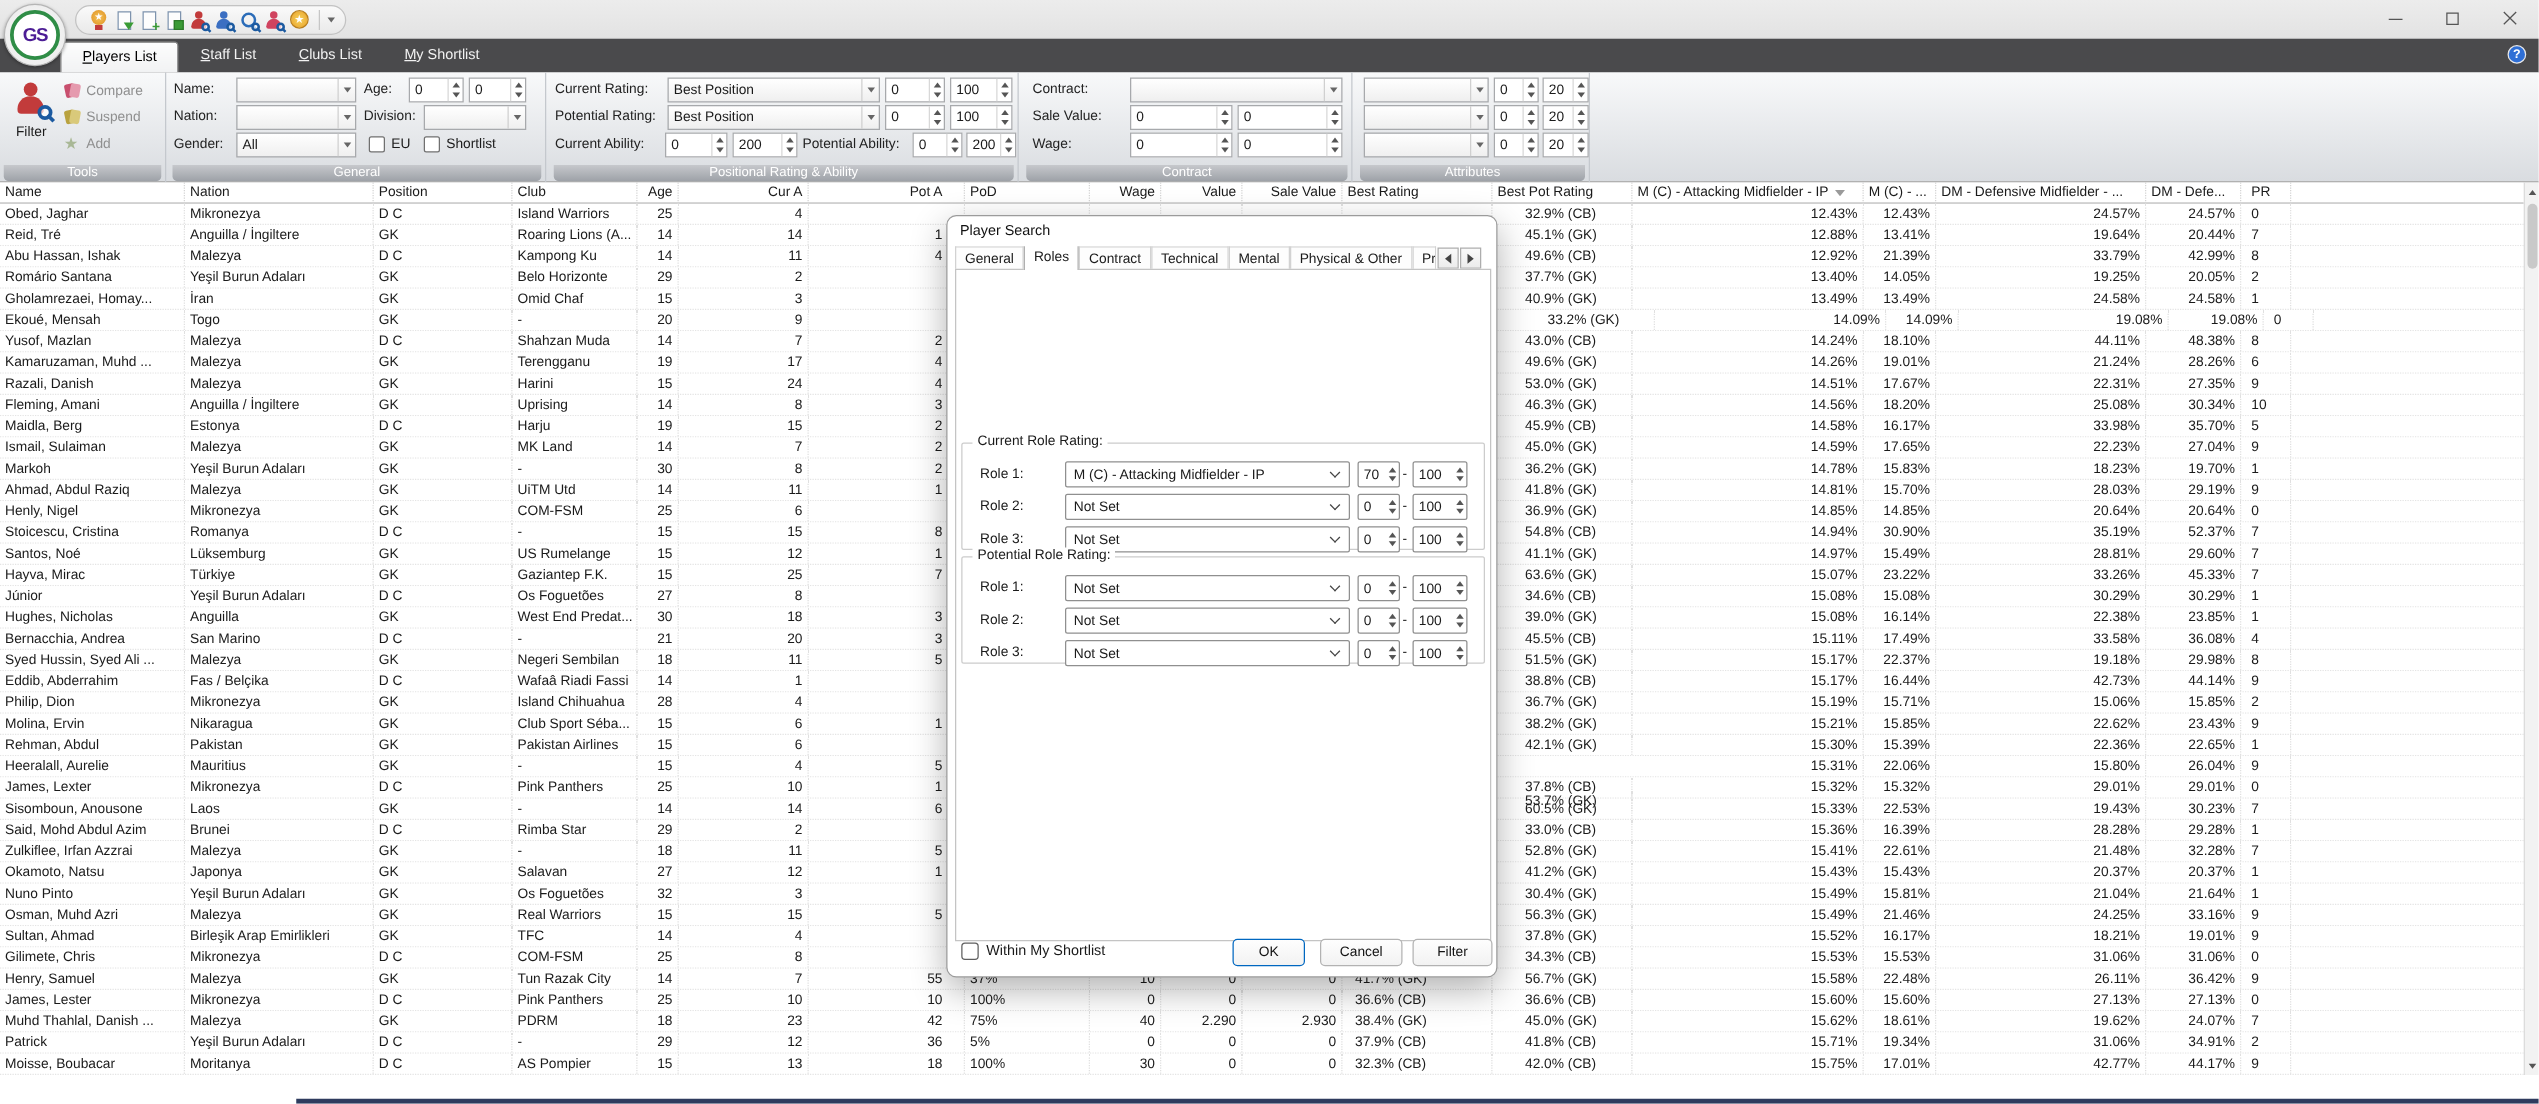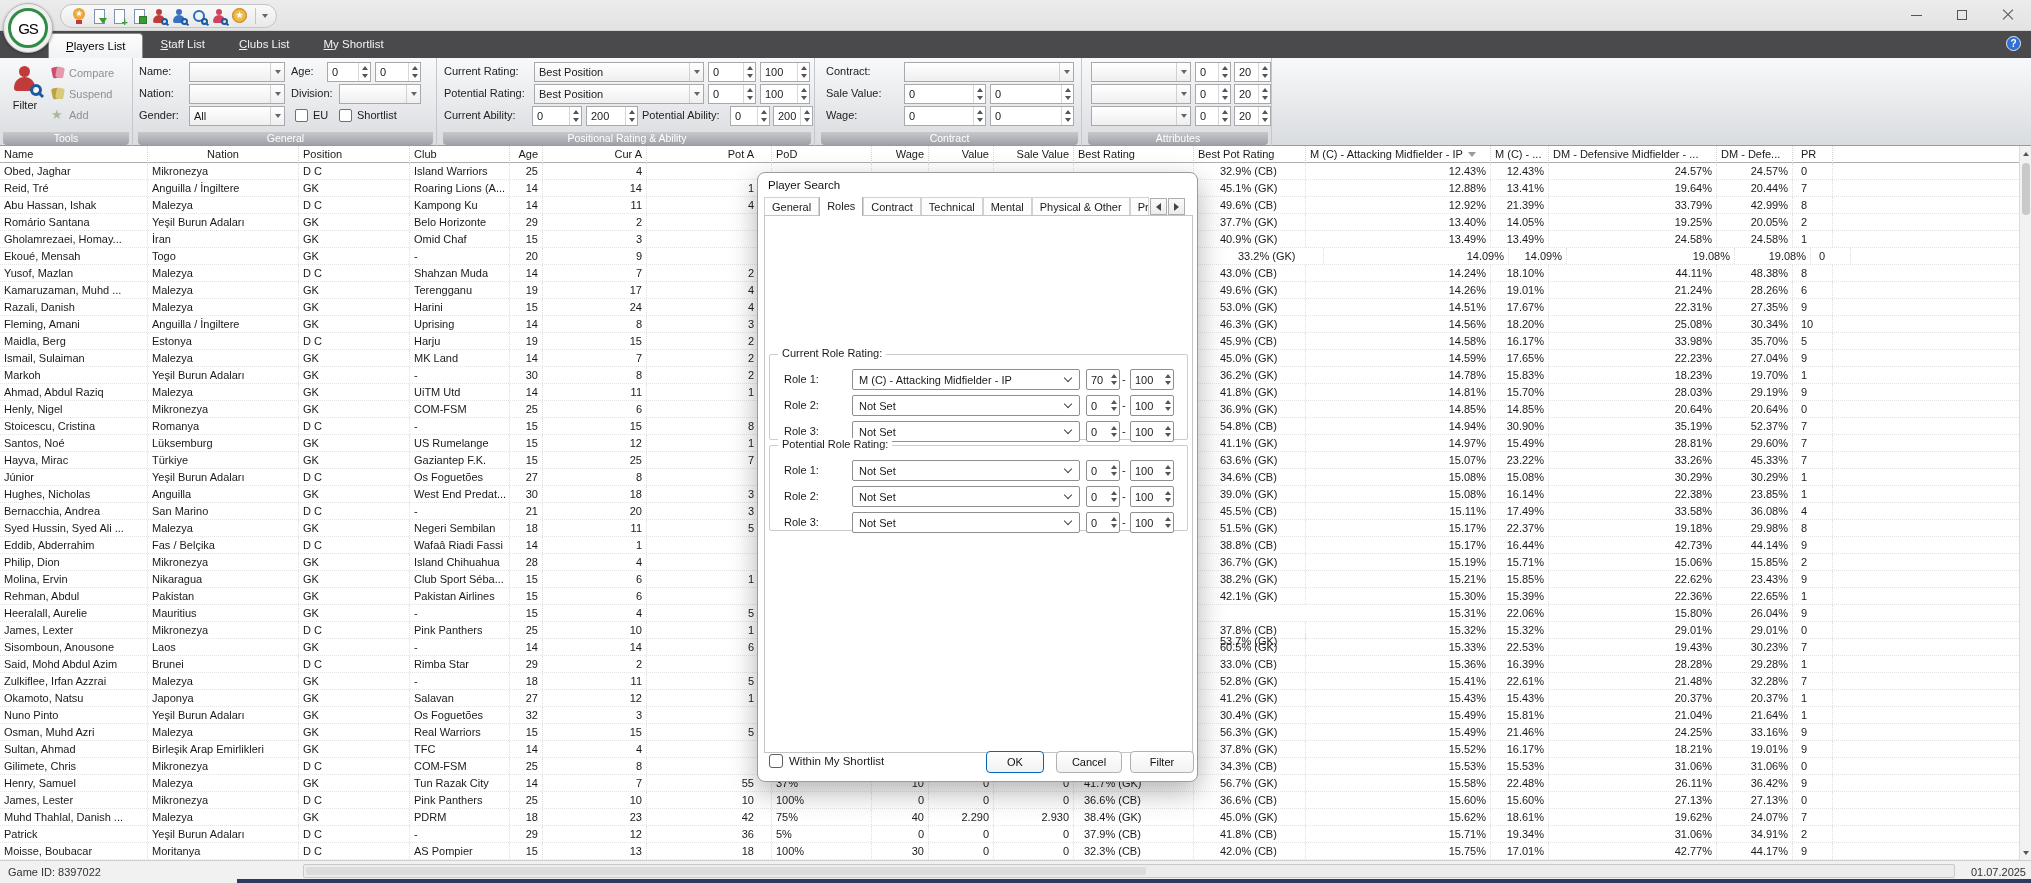--- a/index.html
+++ b/index.html
@@ -13,21 +13,21 @@
   .wbtn { width:46px; height:30px; display:flex; align-items:center; justify-content:center; }
   .g-min { width:11px; height:1px; background:#555; }
   .g-max { width:10px; height:10px; border:1px solid #555; }
   .g-close { position:relative; width:12px; height:12px; }
   .g-close::before,.g-close::after { content:""; position:absolute; left:-1px; top:5px; width:14px; height:1px; background:#555; }
   .g-close::before { transform:rotate(45deg); } .g-close::after { transform:rotate(-45deg); }
 
   
   #logo { position:absolute; left:3px; top:3px; width:50px; height:50px; border-radius:50%; background:radial-gradient(#ffffff,#e7e7e7); border:1px solid #b5b5b5; box-shadow:0 1px 3px rgba(0,0,0,.35); z-index:60; display:flex; align-items:center; justify-content:center; }
   #logo .ring { width:40px; height:40px; border-radius:50%; border:3px solid #2f8d46; display:flex; align-items:center; justify-content:center; background:#fff; }
-  #logo .gs { color:#000000; font-weight:normal; font-size:15px; letter-spacing:-1px; }
+  #logo .gs { color:#4c1d95; font-weight:bold; font-size:15px; letter-spacing:-1px; }
 
   
   #qat { position:absolute; left:60px; top:4px; height:24px; display:flex; align-items:center; padding:0 8px; background:linear-gradient(#fafafa,#e9e9e9); border:1px solid #c3c3c3; border-radius:12px; z-index:20; }
   .qat-btn { width:20px; height:20px; display:flex; align-items:center; justify-content:center; }
   #qat-overflow { margin-left:6px; padding-left:6px; border-left:1px solid #c6c6c6; display:flex; align-items:center; height:16px; }
   .icon16 { position:relative; width:16px; height:16px; display:inline-block; }
   .i-doc::before { content:""; position:absolute; left:3px; top:1px; width:9px; height:13px; background:#fdfdfd; border:1px solid #7e93ad; }
   .i-doc.m-arrow::after { content:""; position:absolute; right:0; bottom:0; width:0; height:0; border-left:4px solid transparent; border-right:4px solid transparent; border-top:6px solid #3a9b35; }
   .i-doc.m-plus::after { content:"+"; position:absolute; right:-1px; bottom:-4px; color:#3a9b35; font-weight:bold; font-size:11px; }
   .i-doc.m-save::after { content:""; position:absolute; right:0; bottom:0; width:6px; height:6px; background:#3a9b35; border:1px solid #2c7a28; }
@@ -504,21 +504,21 @@
           </span>
       </div>
       <div class="glabel">Attributes</div>
     </div>
   </div>
 
   <div id="thead">
       <div class="th c-name" style="width: 148px;">
         <span class="lbl">Name</span>
       </div>
-      <div class="th c-nation" style="width: 151px; justify-content: center;">
+      <div class="th c-nation" style="width: 151px;">
         <span class="lbl">Nation</span>
       </div>
       <div class="th c-position" style="width: 111px;">
         <span class="lbl">Position</span>
       </div>
       <div class="th c-club" style="width: 100px;">
         <span class="lbl">Club</span>
       </div>
       <div class="th c-age al-r" style="width: 33px;">
         <span class="lbl">Age</span>
@@ -1570,22 +1570,15 @@
     </div>
     <div id="dlg-bottom">
       <span id="dlg-check"></span>
       <span id="dlg-check-label">Within My Shortlist</span>
       <span class="dlg-btn" id="btn-ok">OK</span>
       <span class="dlg-btn" id="btn-cancel">Cancel</span>
       <span class="dlg-btn" id="btn-filter">Filter</span>
     </div>
   </div>
 
-  <div id="statusbar">
-    <span id="game-id">Game ID: 8397022</span>
-    <div id="hscroll">
-        <div id="hthumb"></div>
-      </div>
-    <span id="status-date">01.07.2025</span>
-  </div>
   <div id="bottom-edge"></div>
 
 </div>
 
 </body></html>

